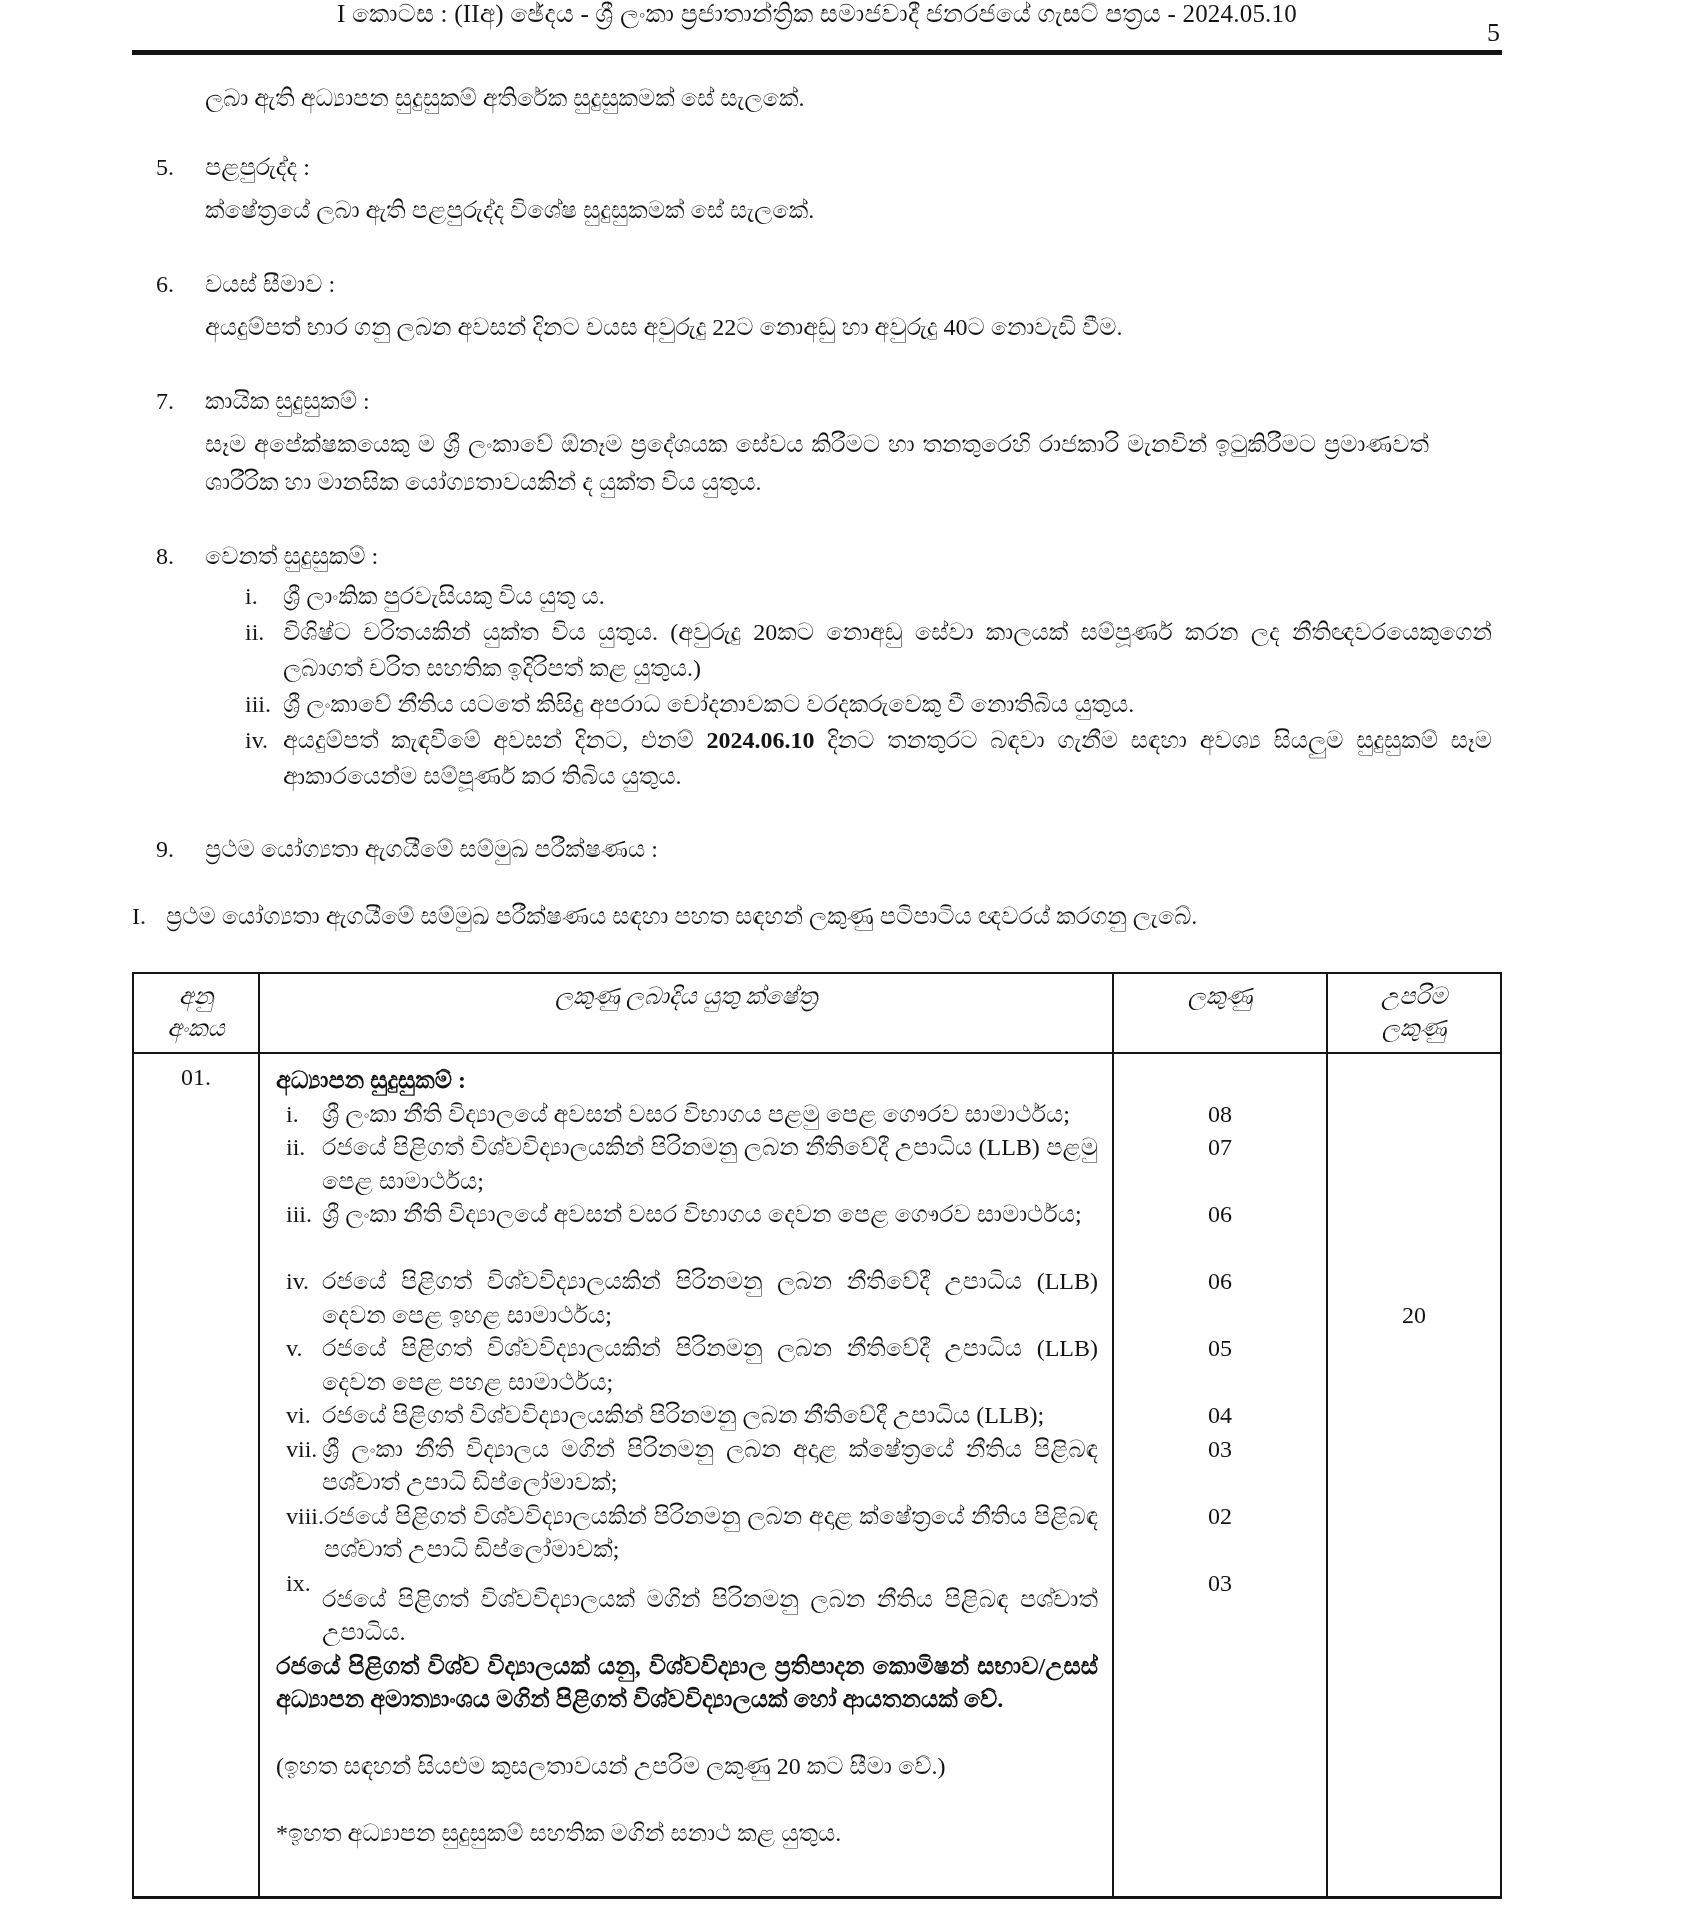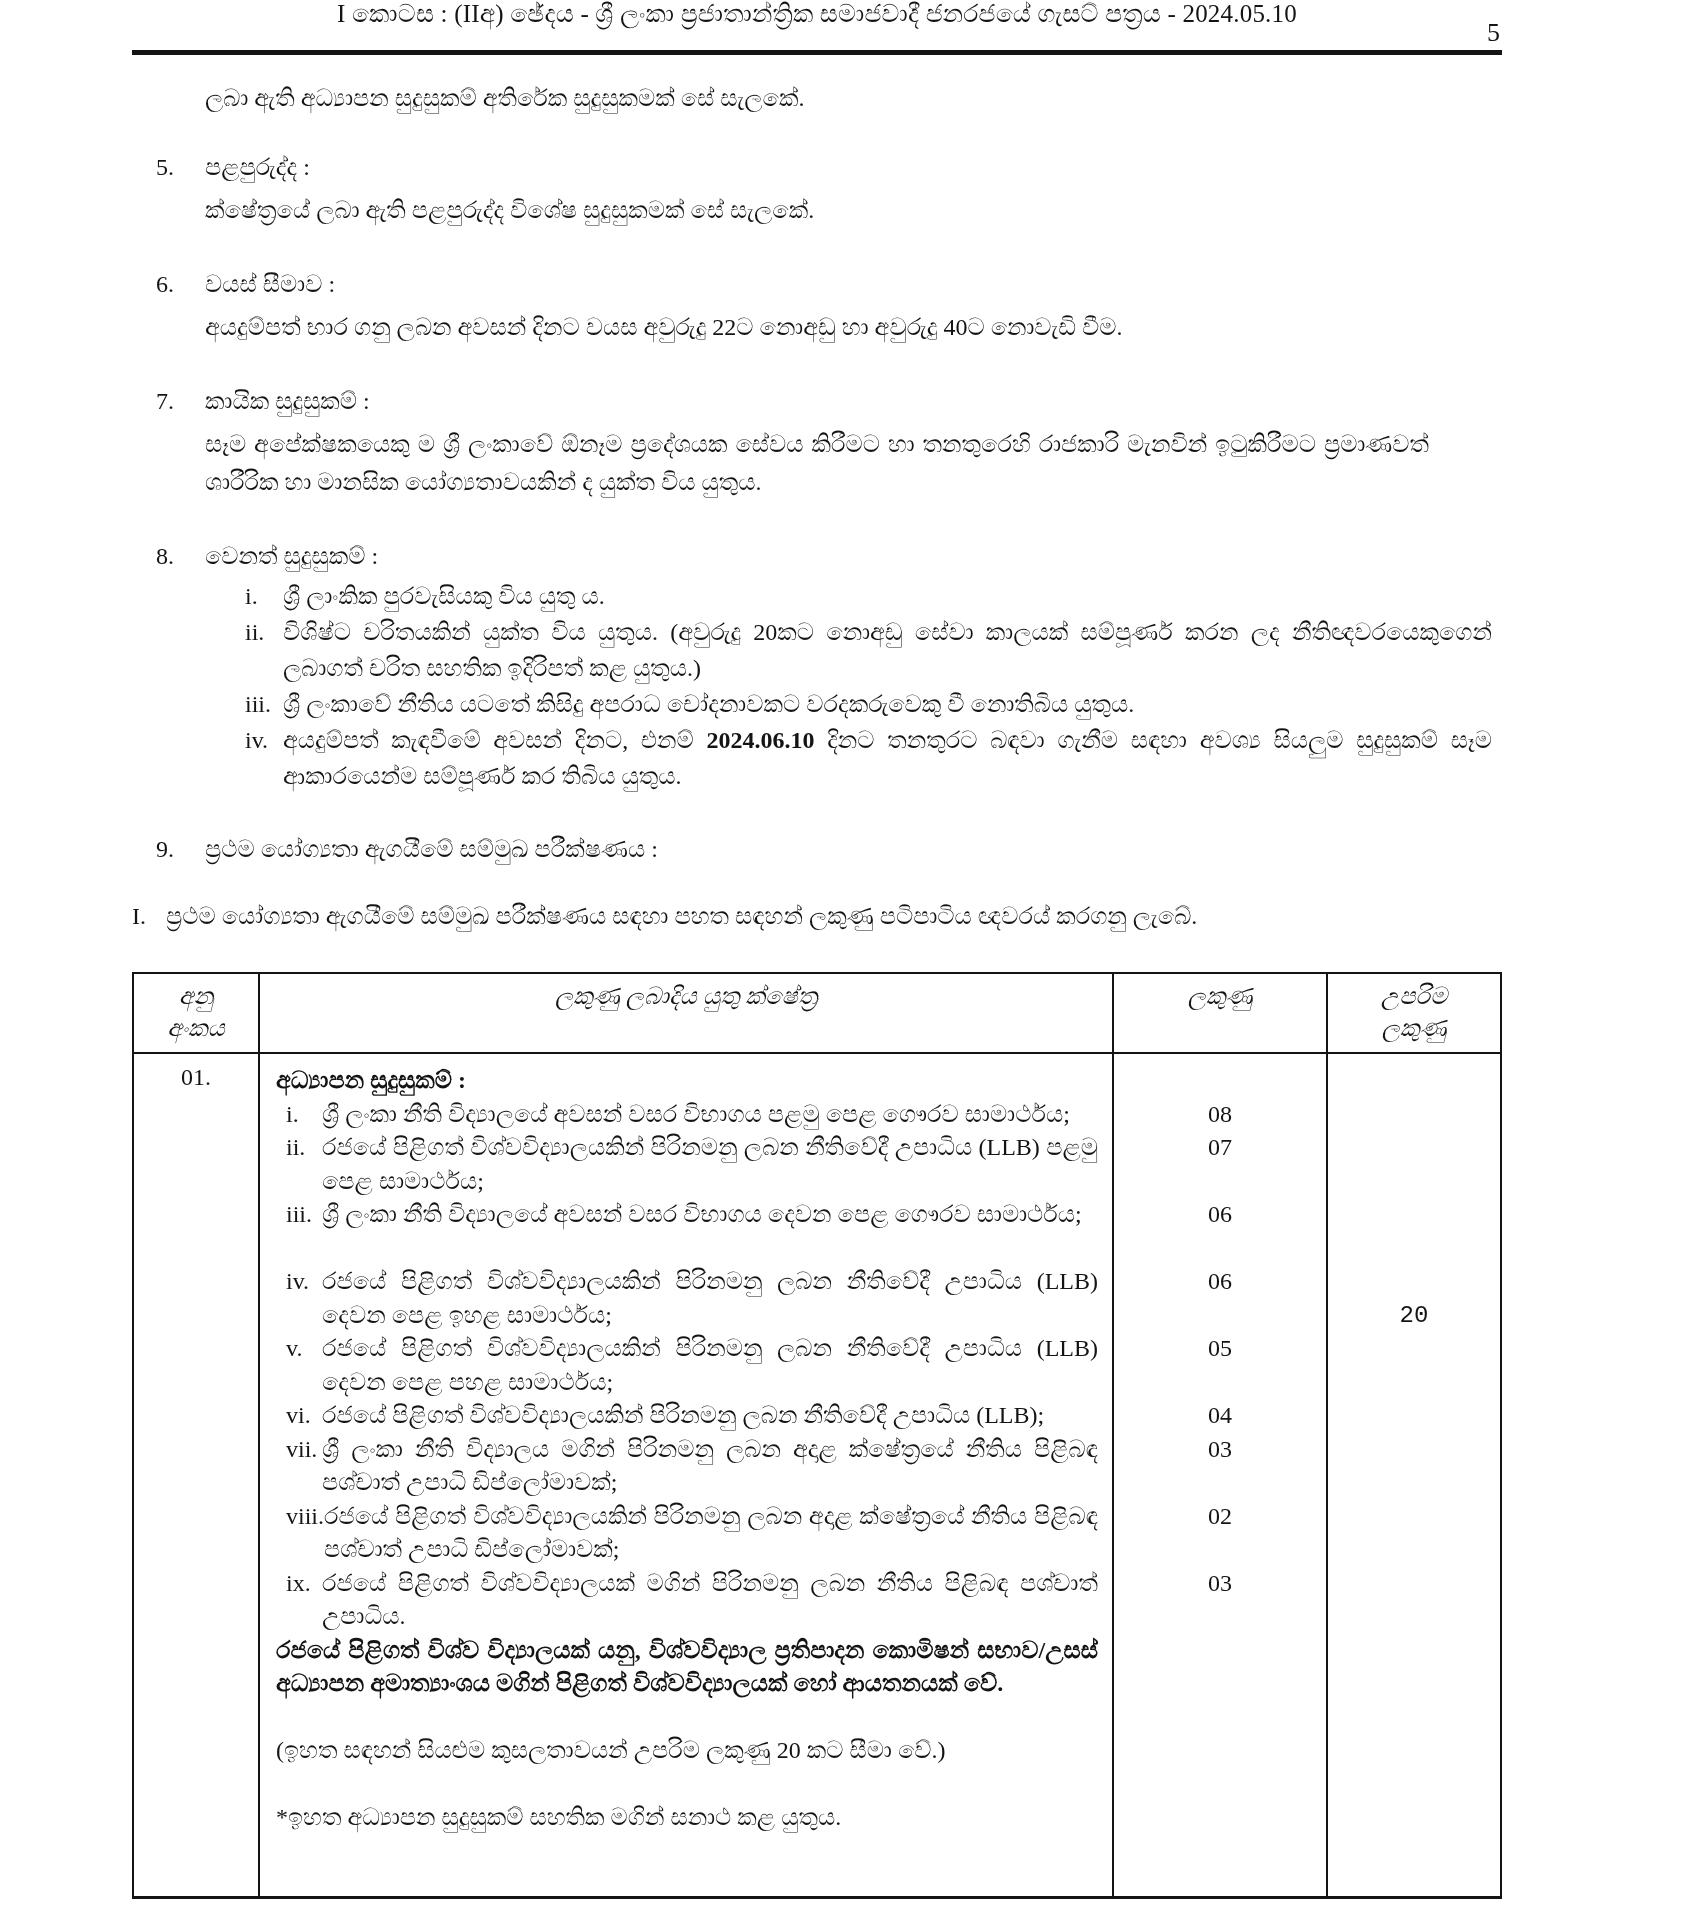--- a/index.html
+++ b/index.html
@@ -172,38 +172,38 @@
           <div class="titem">
             <span class="rn">vii.</span>
             <span class="rx" style="height: 67px;">ශ්‍රී ලංකා නීති විද්‍යාලය මගින් පිරිනමනු ලබන අදාළ ක්ෂේත්‍රයේ නීතිය පිළිබඳ පශ්චාත් උපාධි ඩිප්ලෝමාවක්;</span>
           </div>
           <div class="titem">
             <span class="rn">viii.</span>
             <span class="rx" style="height: 67px;">රජයේ පිළිගත් විශ්වවිද්‍යාලයකින් පිරිනමනු ලබන අදාළ ක්ෂේත්‍රයේ නීතිය පිළිබඳ පශ්චාත් උපාධි ඩිප්ලෝමාවක්;</span>
           </div>
           <div class="titem">
             <span class="rn">ix.</span>
-            <span class="rx" style="height: 67px;">රජයේ පිළිගත් විශ්වවිද්‍යාලයක් මගින් පිරිනමනු ලබන නීතිය පිළිබඳ පශ්චාත් උපාධිය.</span>
+            <span class="rx" style="height: 67px; margin-top: 16px;">රජයේ පිළිගත් විශ්වවිද්‍යාලයක් මගින් පිරිනමනු ලබන නීතිය පිළිබඳ පශ්චාත් උපාධිය.</span>
           </div>
           <div class="note-bold">රජයේ පිළිගත් විශ්ව විද්‍යාලයක් යනු, විශ්වවිද්‍යාල ප්‍රතිපාදන කොමිෂන් සභාව/උසස් අධ්‍යාපන අමාත්‍යාංශය මගින් පිළිගත් විශ්වවිද්‍යාලයක් හෝ ආයතනයක් වේ.</div>
           <div class="spacer"></div>
           <div class="note-line">(ඉහත සඳහන් සියළුම කුසලතාවයන් උපරිම ලකුණු 20 කට සීමා වේ.)</div>
           <div class="spacer"></div>
           <div class="note-line">*ඉහත අධ්‍යාපන සුදුසුකම් සහතික මගින් සනාථ කළ යුතුය.</div>
         </div>
       <div class="cell td-marks" id="marks">
           <div class="mark" style="top: 43.5px;">08</div>
           <div class="mark" style="top: 77px;">07</div>
           <div class="mark" style="top: 144px;">06</div>
           <div class="mark" style="top: 211px;">06</div>
           <div class="mark" style="top: 278px;">05</div>
           <div class="mark" style="top: 345px;">04</div>
           <div class="mark" style="top: 378.5px;">03</div>
           <div class="mark" style="top: 445.5px;">02</div>
           <div class="mark" style="top: 512.5px;">03</div>
         </div>
       <div class="cell td-max last">
-        <div class="max-val" id="maxval" style="top: 244.5px; font-family: Liberation Mono, monospace;">20</div>
+        <div class="max-val" id="maxval" style="top: 244.5px;">20</div>
       </div>
     </div>
   </div>
 
 </div>
 
 </body></html>

